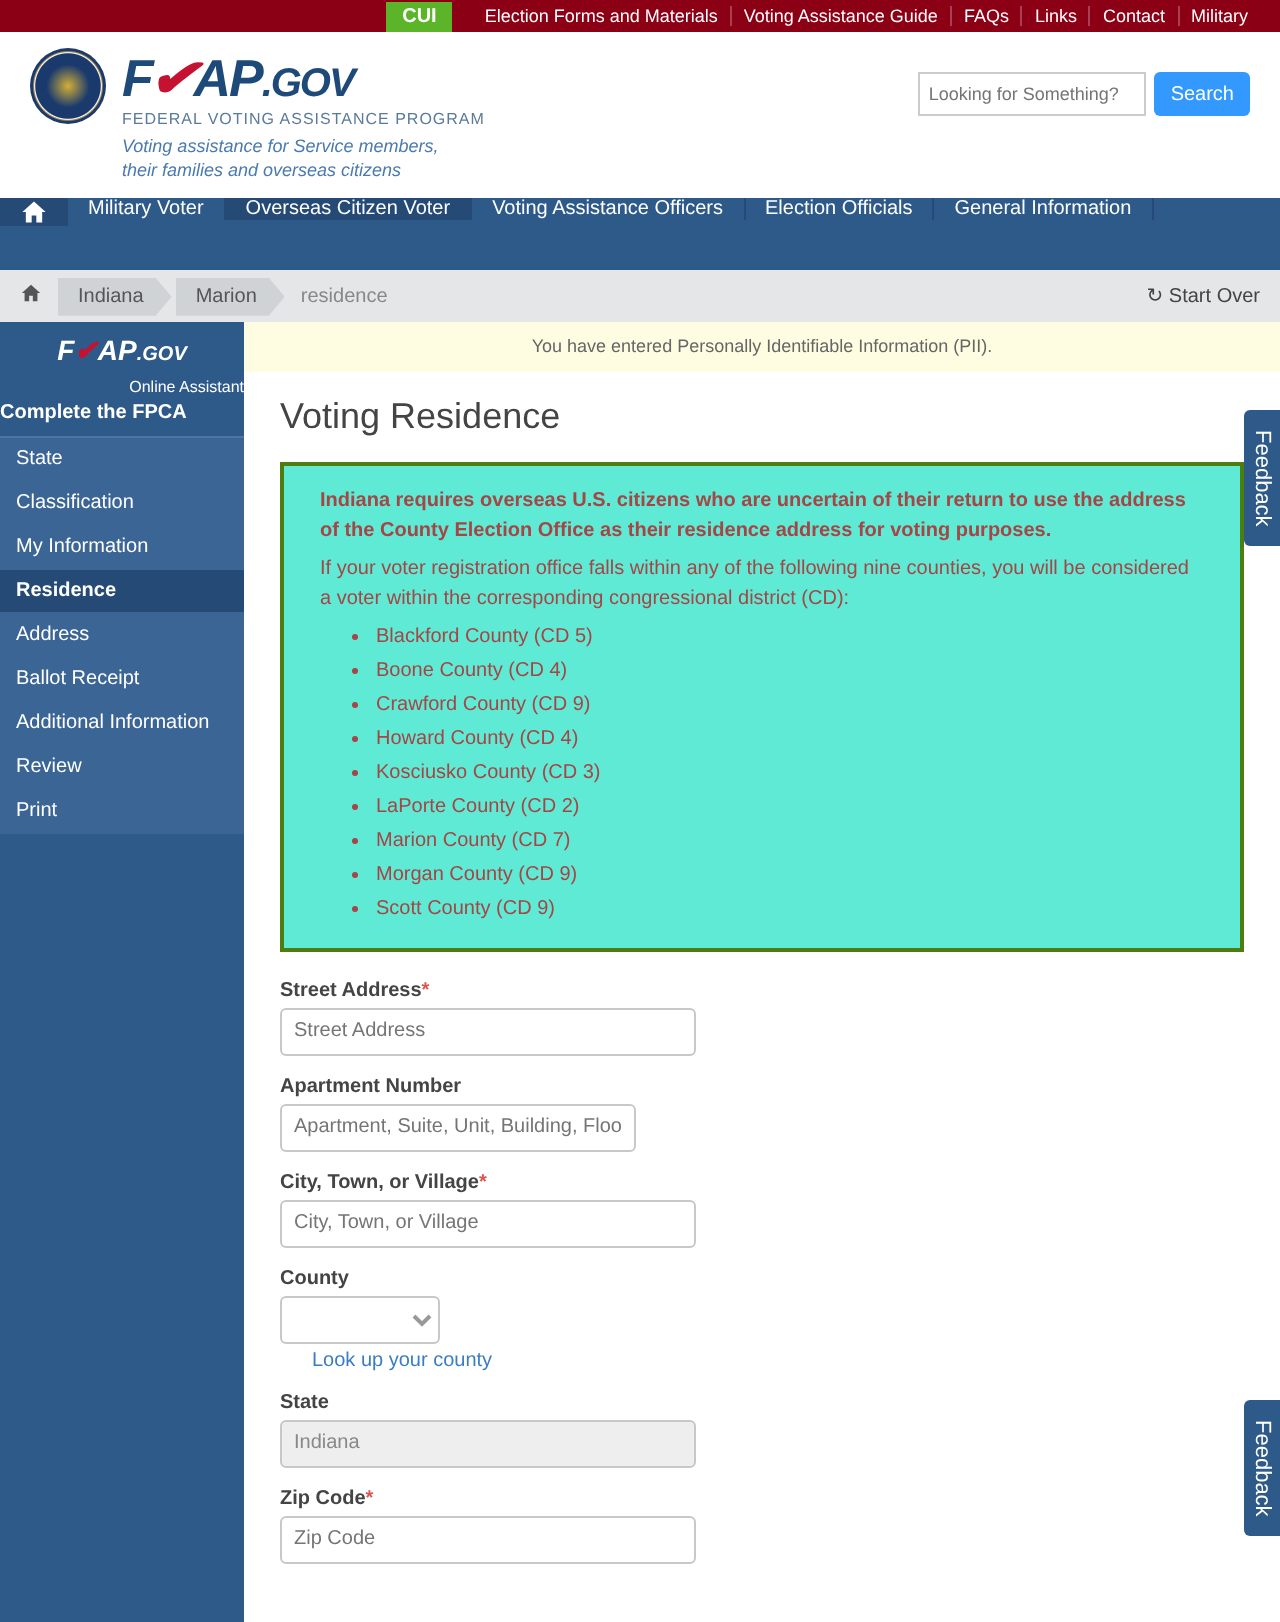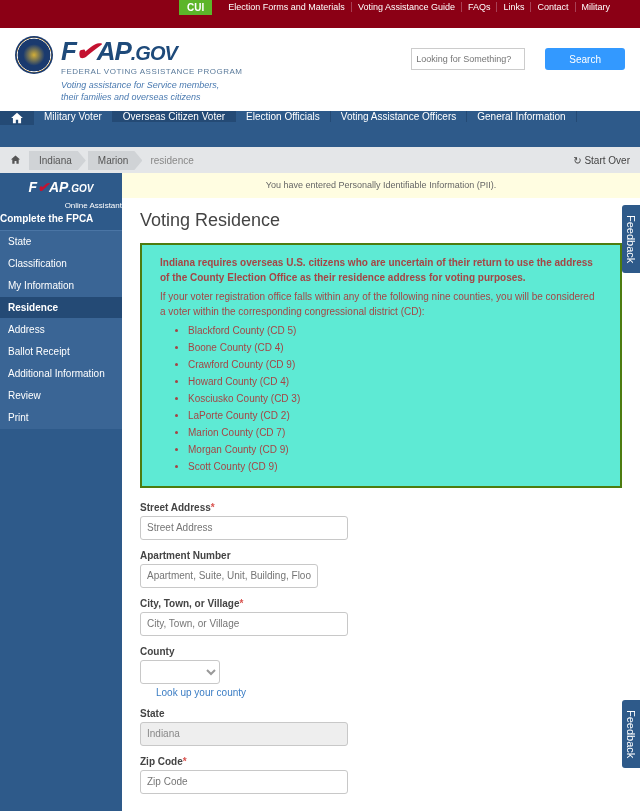--- a/index.html
+++ b/index.html
@@ -1,31 +1,31 @@
 <!DOCTYPE html>
 <html><head>
 <meta charset="utf-8">
 <style>
 *{box-sizing:border-box;margin:0;padding:0;font-family:Arial,Helvetica,sans-serif}
 body{background:#eef0f2;font-size:11px}
 .wrap{width:640px;margin:0 auto;background:#fff}
-.top-red{background:#8b0015;height:28px;display:flex;justify-content:flex-end;align-items:flex-start;padding:0 24px}
+.top-red{background:#8b0015;height:16px;display:flex;justify-content:flex-end;align-items:center;padding:0 10px}
 .cui{background:#5cb529;color:#fff;padding:2px 8px;font-size:10px;font-weight:bold;margin-right:10px}
 .top-red a{color:#fff;font-size:9px;text-decoration:none;padding:0 6px;border-right:1px solid #a84055}
 .top-red a:last-child{border:none}
 .header{display:flex;align-items:flex-start;padding:8px 15px;background:#fff}
 .seal{width:38px;height:38px;border-radius:50%;background:radial-gradient(circle,#d4af37 0%,#1a3a6e 40%,#1a3a6e 60%,#fff 62%,#a84 64%,#1a3a6e 66%);margin-right:8px}
 .logo-block{flex:1}
 .logo-text{font-size:26px;font-weight:bold;color:#1e4a7a;font-style:italic;letter-spacing:-1px}
 .logo-text .check{color:#c41230;display:inline-block;transform:scaleX(1.2)}
 .logo-sub{font-size:8px;color:#5a7a9a;letter-spacing:0.5px}
 .tagline{font-size:9px;color:#4a7ab0;font-style:italic;margin-top:4px;line-height:1.3}
-.search-area{display:flex;gap:20px;margin-top:12px}
+.search-area{display:flex;gap:4px;margin-top:12px}
 .search-area input{width:114px;height:22px;border:1px solid #ccc;padding:0 4px;font-size:9px;color:#999}
-.search-btn{background:#3399ff;color:#fff;border:none;padding:0 24px;height:22px;font-size:10px;border-radius:3px}
+.search-btn{background:#3399ff;color:#fff;border:none;padding:0 8px;height:22px;font-size:10px;border-radius:3px}
 .navbar{background:#2e5a8a;display:flex;align-items:flex-start;height:36px}
 .nav-home{width:34px;background:#244a75;display:flex;align-items:center;justify-content:center;color:#fff}
 .nav-item{color:#fff;font-size:10px;padding:0 10px;display:flex;align-items:center;border-right:1px solid #244a75}
 .nav-item.active{background:#244a75}
 .breadcrumb{background:#e4e6e8;height:26px;display:flex;align-items:center;padding:0 10px;position:relative}
 .bc-home{color:#555;margin-right:8px}
 .bc-item{background:#d0d3d6;padding:4px 14px 4px 10px;font-size:10px;color:#555;margin-right:2px;position:relative;clip-path:polygon(0 0,calc(100% - 8px) 0,100% 50%,calc(100% - 8px) 100%,0 100%)}
 .bc-text{font-size:10px;color:#888;margin-left:6px}
 .start-over{margin-left:auto;font-size:10px;color:#444}
 .main{display:flex;background:#2e5a8a}
@@ -79,22 +79,22 @@
   </div>
 
   <div class="navbar">
     <div class="nav-home">
       <svg width="14" height="14" viewBox="0 0 24 24" fill="#fff">
           <path d="M12 3l10 9h-3v9h-5v-6h-4v6H5v-9H2z"></path>
         </svg>
     </div>
     <div class="nav-item">Military Voter</div>
       <div class="nav-item active">Overseas Citizen Voter</div>
+      <div class="nav-item">Voting Assistance Officers</div>
       <div class="nav-item">Election Officials</div>
-      <div class="nav-item">Voting Assistance Officers</div>
       <div class="nav-item">General Information</div>
   </div>
 
   <div class="breadcrumb">
     <span class="bc-home">
       <svg width="11" height="11" viewBox="0 0 24 24" fill="#555">
           <path d="M12 3l10 9h-3v9h-5v-6h-4v6H5v-9H2z"></path>
         </svg>
     </span>
     <span class="bc-item">Indiana</span>

